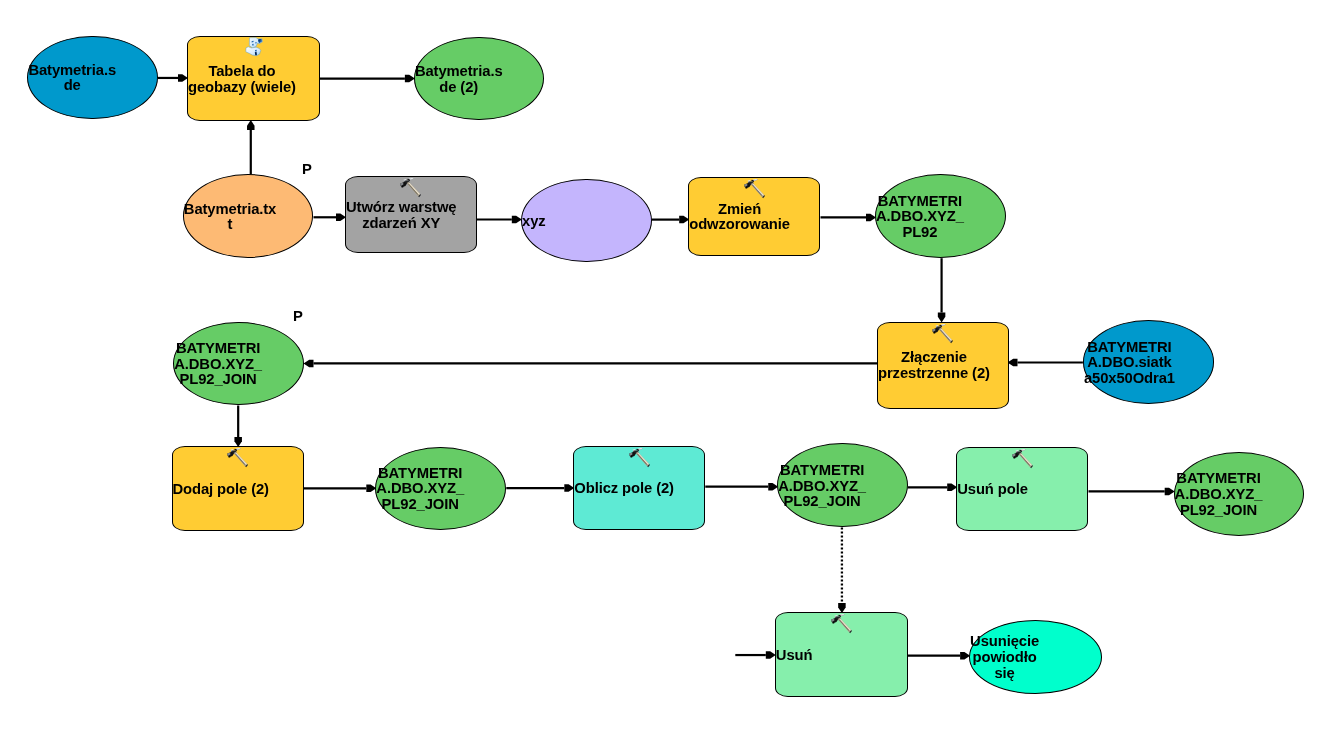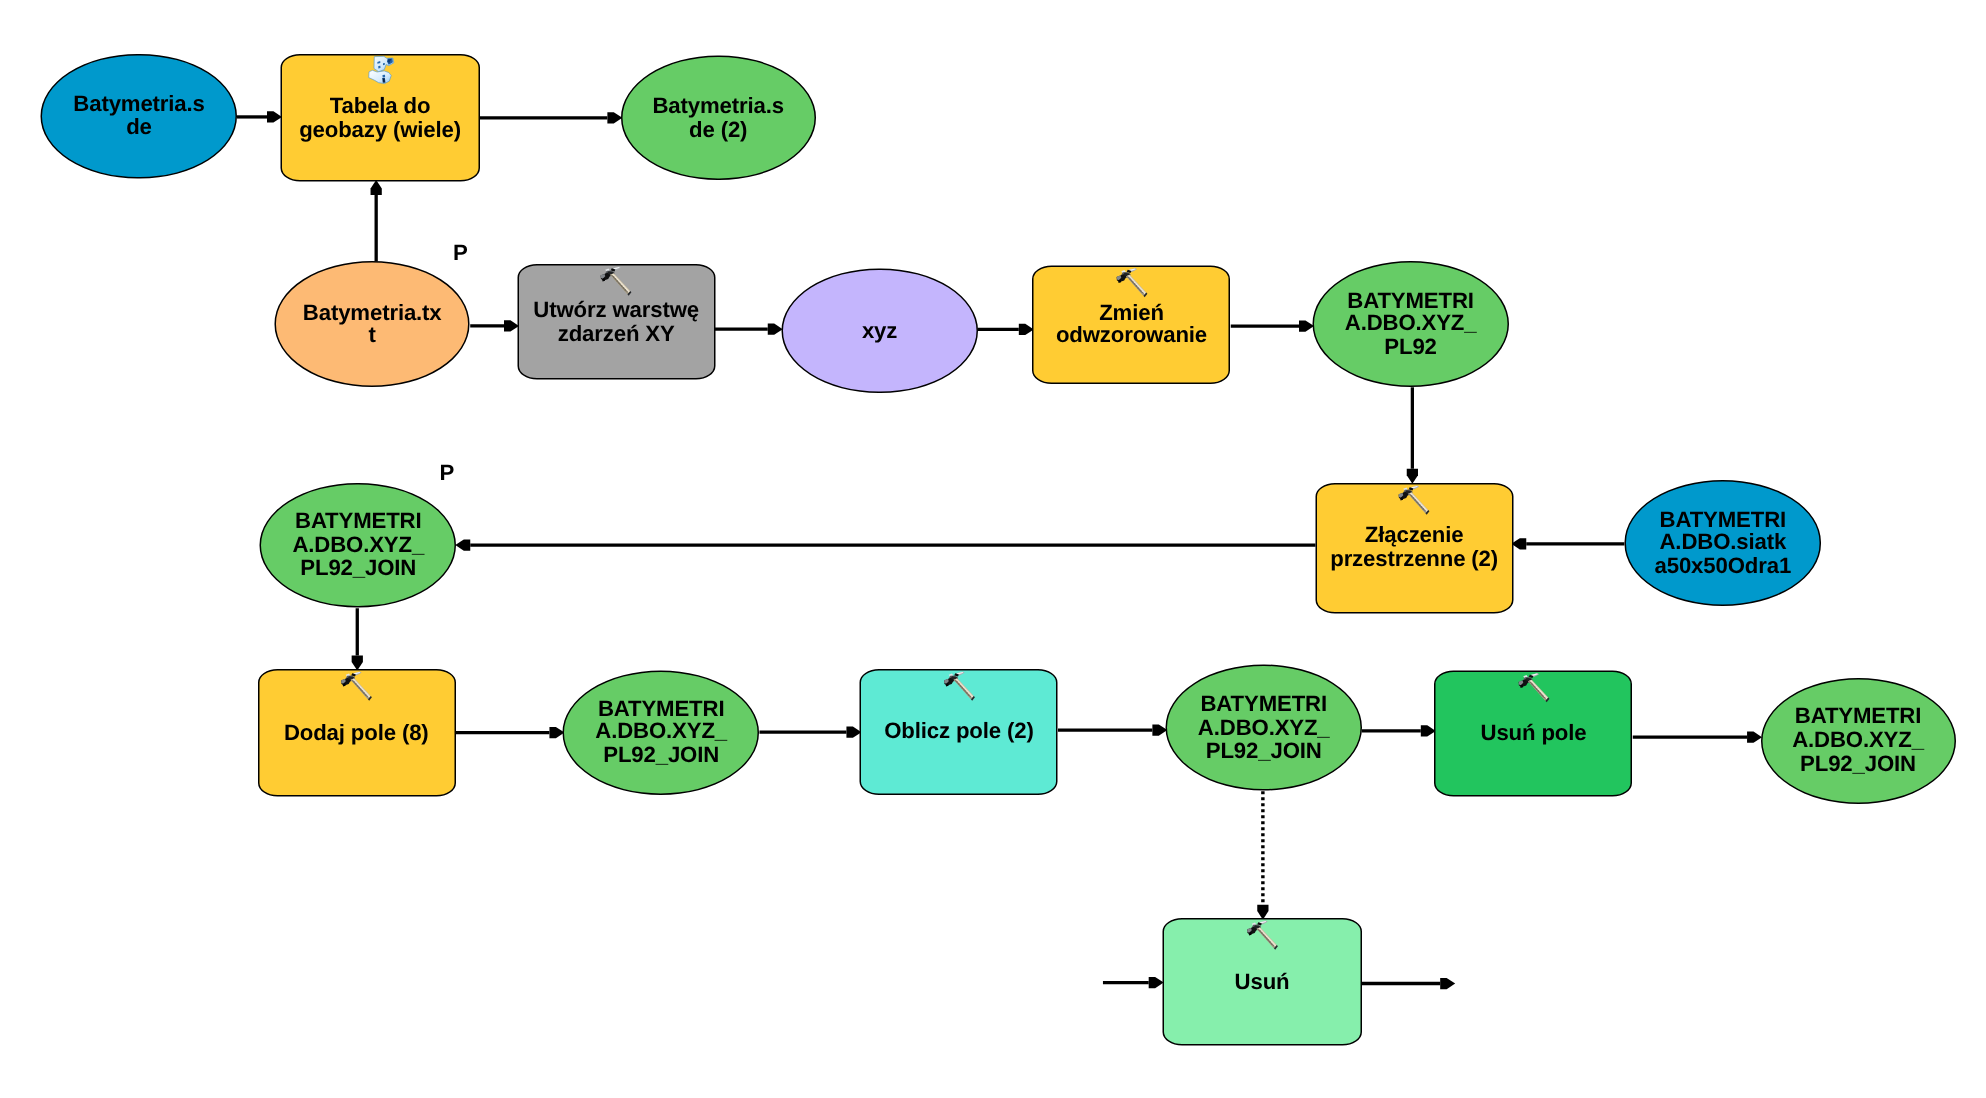--- a/index.html
+++ b/index.html
@@ -1,20 +1,20 @@
 <!DOCTYPE html>
 <html><head>
 <meta charset="utf-8">
 <title>Model</title>
 <style>
   html,body{margin:0;padding:0;background:#ffffff;}
   body{width:1324px;height:732px;overflow:hidden;font-family:"Liberation Sans",sans-serif;}
   #canvas{position:relative;width:1324px;height:732px;background:#fff;}
   svg#wires{position:absolute;left:0;top:0;width:1324px;height:732px;z-index:1;}
-  .node{position:absolute;box-sizing:border-box;display:flex;align-items:center;justify-content:center;z-index:2;}
+  .node{position:absolute;box-sizing:border-box;display:flex;align-items:center;justify-content:flex-start;z-index:2;}
   .node .lbl{display:block;position:relative;z-index:3;top:1.0px;text-align:center;color:#000;font-weight:bold;font-size:14.8px;line-height:15.6px;white-space:pre-line;letter-spacing:-0.1px;}
   .ellipse{border:1.25px solid #000;border-radius:50%;}
   .rect{border:1.25px solid #000;border-radius:13px/9px;}
   .nodeicon{display:block;position:absolute;z-index:4;left:50%;top:0px;width:24px;height:24px;margin-left:-12.8px;line-height:0;}
   .nodeicon svg{display:block;}
   .plabel{position:absolute;font-weight:bold;font-size:14.8px;color:#000;z-index:3;}
 </style>
 </head>
 <body style="background: rgb(255, 255, 255);">
 
@@ -315,21 +315,21 @@
               <path d="M12.5 10.6 L14.3 11.5"></path>
       <path d="M13.4 11.6 L15.2 12.5"></path>
               <path d="M14.3 12.6 L16.1 13.5"></path>
       <path d="M15.2 13.6 L17.0 14.5"></path>
     </g>
 
     <path d="M16.9 16.0 L18.5 14.2 L19.1 14.9 L17.6 16.8 Z" fill="#26282b"></path>
   </g>
         </svg>
       </span>
-    <span class="lbl">Dodaj pole (8)</span>
+    <span class="lbl">Dodaj pole (2)</span>
   </div>
   <div class="node ellipse" id="n13" style="left: 375.3px; top: 446.8px; width: 131px; height: 82.9px; background: rgb(102, 204, 102); border-color: rgb(0, 0, 0);">
     <span class="lbl">BATYMETRI
 A.DBO.XYZ_
 PL92_JOIN</span>
   </div>
   <div class="node rect" id="n14" style="left: 573.3px; top: 446.2px; width: 132px; height: 83.5px; background: #5eead4; border-color: rgb(0, 0, 0);">
     <span class="nodeicon">
         <svg viewBox="0 0 20 20" width="24" height="24">
   <g>
@@ -367,21 +367,21 @@
   </g>
         </svg>
       </span>
     <span class="lbl">Oblicz pole (2)</span>
   </div>
   <div class="node ellipse" id="n15" style="left: 777.2px; top: 443.4px; width: 130.6px; height: 84.1px; background: rgb(102, 204, 102); border-color: rgb(0, 0, 0);">
     <span class="lbl">BATYMETRI
 A.DBO.XYZ_
 PL92_JOIN</span>
   </div>
-  <div class="node rect" id="n16" style="left: 956.2px; top: 446.8px; width: 132.3px; height: 84.7px; background: #22c55e; border-color: rgb(0, 0, 0);">
+  <div class="node rect" id="n16" style="left: 956.2px; top: 446.8px; width: 132.3px; height: 84.7px; background: #86efac; border-color: rgb(0, 0, 0);">
     <span class="nodeicon">
         <svg viewBox="0 0 20 20" width="24" height="24">
   <g>
 
     <path d="M7.9 1.9 L12.4 0.6 L13.4 1.3 L10.8 2.6 L8.4 2.8 Z" fill="#a9adb1"></path>
     <path d="M9.0 1.5 L12.2 0.85 L12.7 1.25 L9.8 2.2 Z" fill="#f0f2f4"></path>
 
     <path d="M8.2 1.5 L10.2 2.2 L9.7 3.3 L7.6 2.8 Z" fill="#0c0d0e"></path>
 
     <path d="M4.6 2.3 L6.4 1.7 L7.1 2.8 L5.3 3.5 Z" fill="#e2e5e8"></path>
@@ -451,16 +451,21 @@
       <path d="M13.4 11.6 L15.2 12.5"></path>
               <path d="M14.3 12.6 L16.1 13.5"></path>
       <path d="M15.2 13.6 L17.0 14.5"></path>
     </g>
 
     <path d="M16.9 16.0 L18.5 14.2 L19.1 14.9 L17.6 16.8 Z" fill="#26282b"></path>
   </g>
         </svg>
       </span>
     <span class="lbl">Usuń</span>
+  </div>
+  <div class="node ellipse" id="n20" style="left: 969.1px; top: 619.9px; width: 133.2px; height: 73.8px; background: rgb(0, 255, 204); border-color: rgb(0, 0, 0);">
+    <span class="lbl">Usunięcie
+powiodło
+się</span>
   </div>
   <span class="plabel" id="p1" style="left: 302px; top: 160.5px;">P</span>
   <span class="plabel" id="p2" style="left: 293px; top: 308px;">P</span>
 </div>
 
 </body></html>

